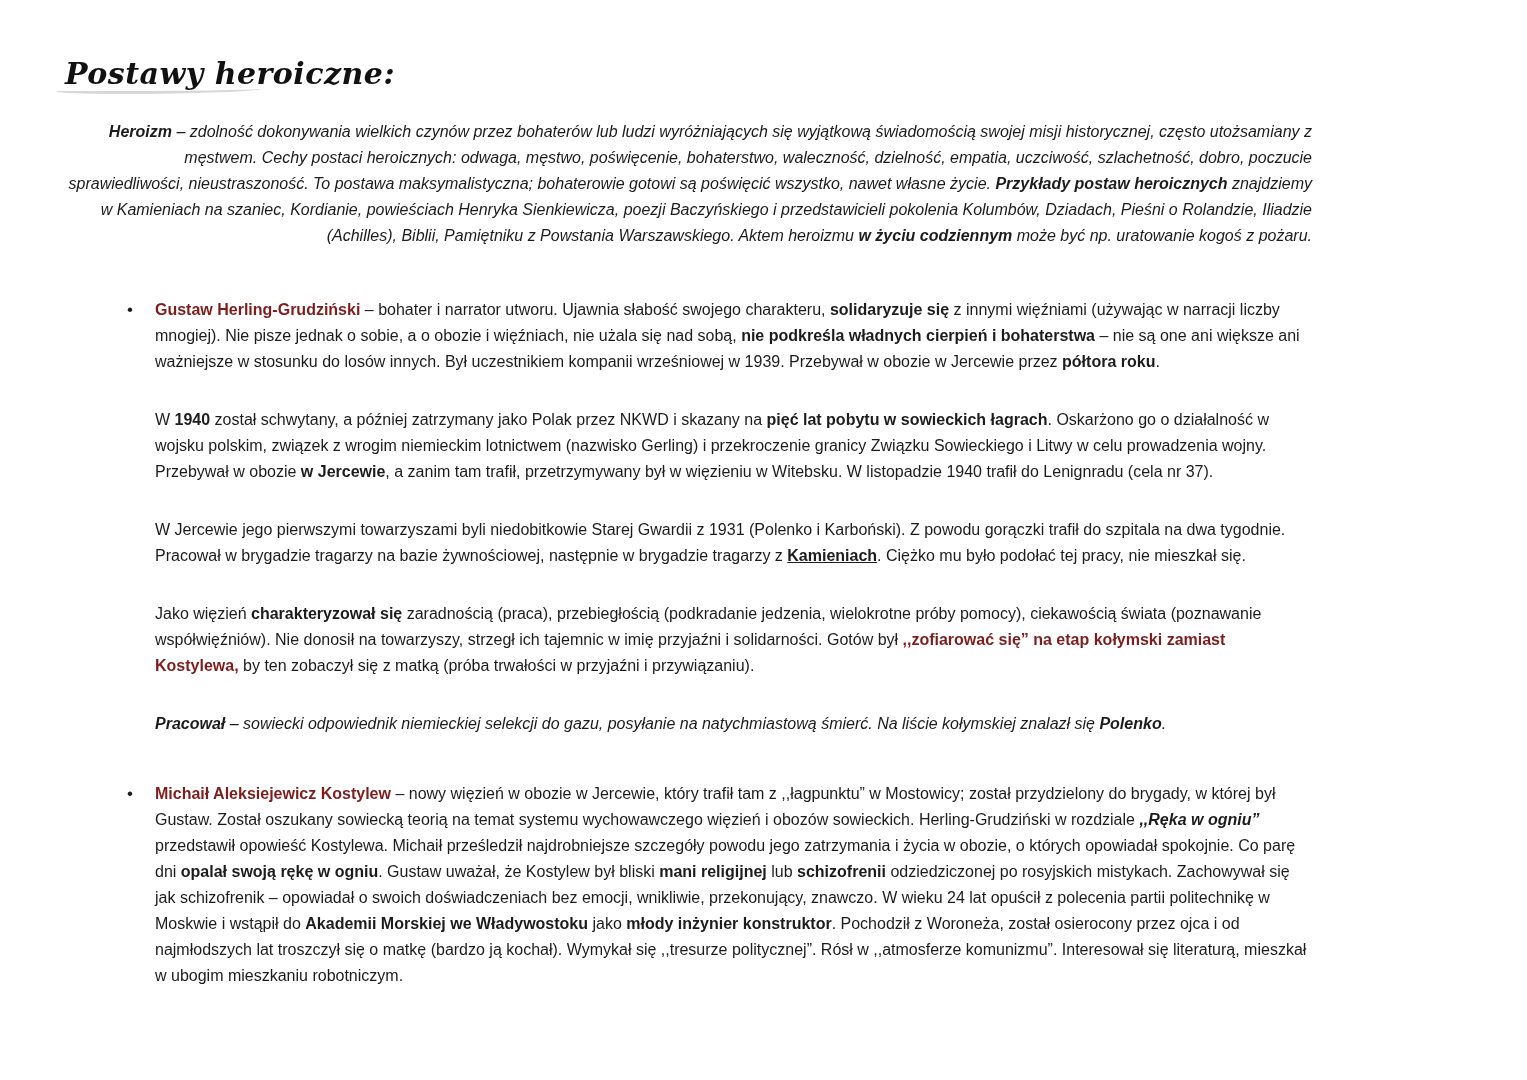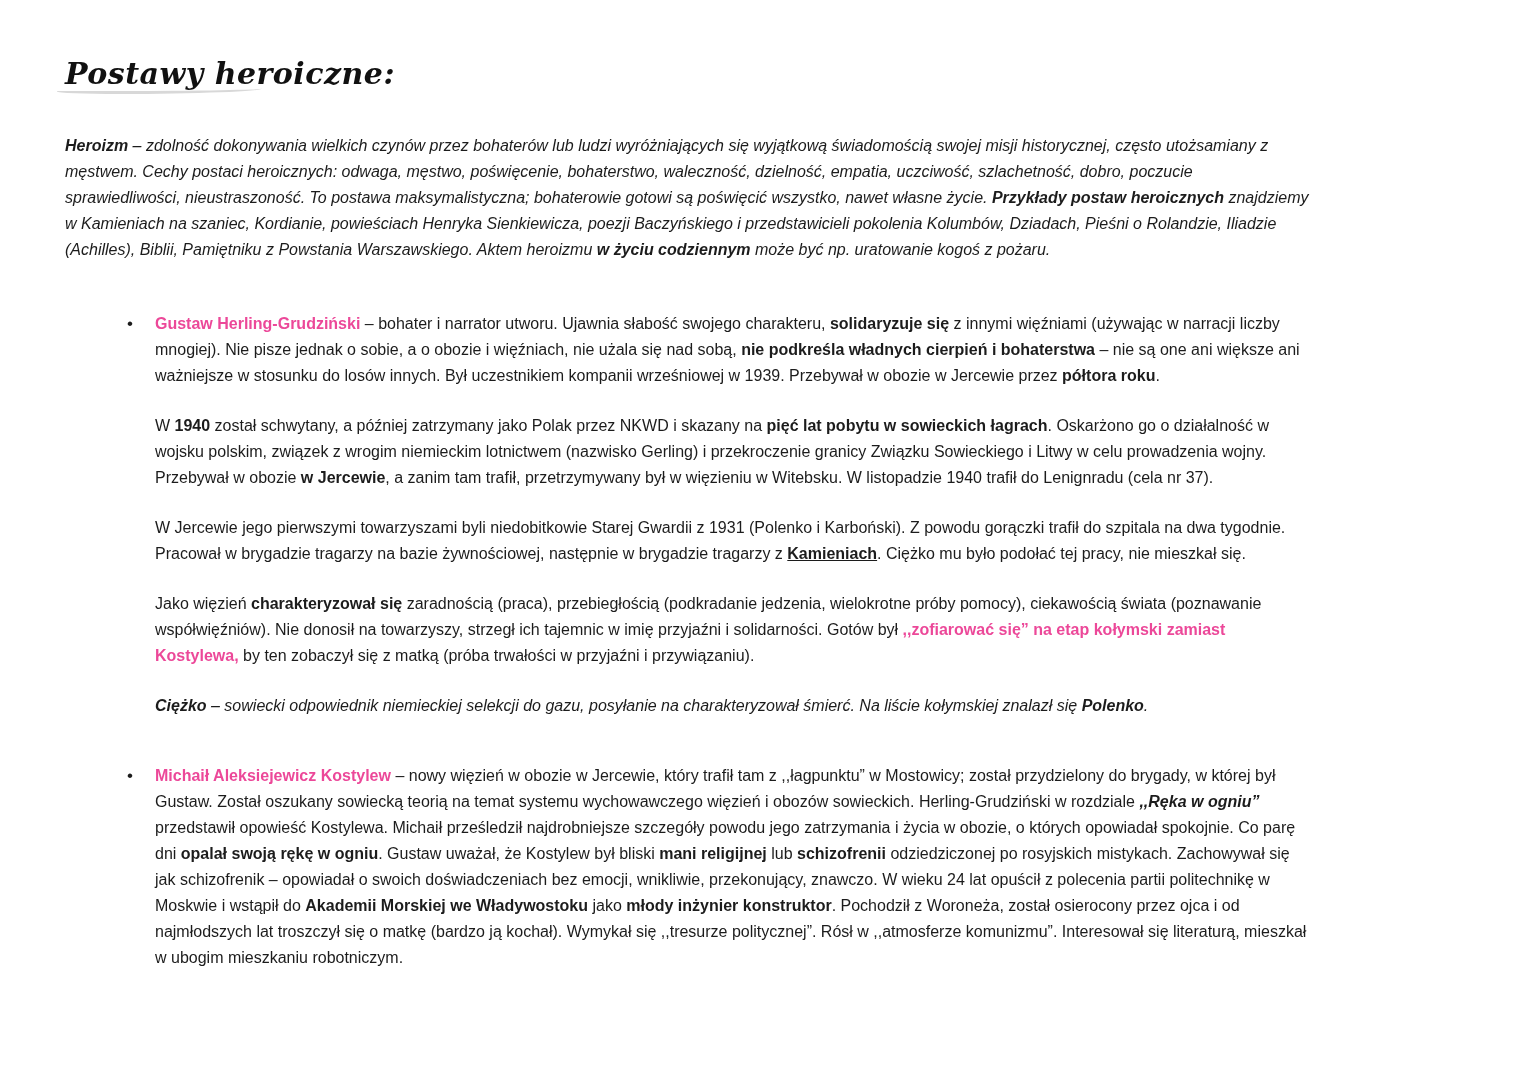--- a/index.html
+++ b/index.html
@@ -40,27 +40,28 @@
     width: 62%;
     height: 5px;
     border-bottom: 3px solid #d8d8d8;
     border-radius: 0 0 70% 30%;
   }
   .body-text {
     font-size: 16px;
     line-height: 26px;
   }
   .intro {
-    margin: 16px 0 48px 0;
+    margin: 2px 0 48px 0;
+    text-align: right;
   }
   .para {
     margin: 0;
   }
   .para + .para {
-    margin-top: 24px;
+    margin-top: 32px;
   }
   .bullets {
     padding-left: 62px;
   }
   .bullet {
     display: flex;
     align-items: flex-start;
   }
   .bullet + .bullet {
     margin-top: 44px;
@@ -72,21 +73,21 @@
     line-height: 26px;
     color: #1c1c1c;
   }
   .bullet-body {
     flex: 1 1 auto;
     min-width: 0;
   }
   
   .b { font-weight: 700; }
   .i { font-style: italic; }
-  .r { color: #ec4899; }
+  .r { color: #7f1d1d; }
   .u { text-decoration: underline; }
 </style>
 </head>
 <body>
 
 <div class="page">
 
   <h1 class="title">Postawy heroiczne:</h1>
 
   <div class="intro body-text">
@@ -95,21 +96,21 @@
 
   <div class="bullets body-text">
 
     <div class="bullet">
       <span class="marker">•</span>
       <div class="bullet-body">
           <p class="para"><span class="b r">Gustaw Herling-Grudziński</span><span> – bohater i narrator utworu. Ujawnia słabość swojego charakteru, </span><span class="b">solidaryzuje się</span><span> z innymi więźniami (używając w narracji liczby mnogiej). Nie pisze jednak o sobie, a o obozie i więźniach, nie użala się nad sobą, </span><span class="b">nie podkreśla władnych cierpień i bohaterstwa</span><span> – nie są one ani większe ani ważniejsze w stosunku do losów innych. Był uczestnikiem kompanii wrześniowej w 1939. Przebywał w obozie w Jercewie przez </span><span class="b">półtora roku</span><span>.</span></p>
           <p class="para"><span>W </span><span class="b">1940</span><span> został schwytany, a później zatrzymany jako Polak przez NKWD i skazany na </span><span class="b">pięć lat pobytu w sowieckich łagrach</span><span>. Oskarżono go o działalność w wojsku polskim, związek z wrogim niemieckim lotnictwem (nazwisko Gerling) i przekroczenie granicy Związku Sowieckiego i Litwy w celu prowadzenia wojny. Przebywał w obozie </span><span class="b">w Jercewie</span><span>, a zanim tam trafił, przetrzymywany był w więzieniu w Witebsku. W listopadzie 1940 trafił do Lenignradu (cela nr 37).</span></p>
           <p class="para"><span>W Jercewie jego pierwszymi towarzyszami byli niedobitkowie Starej Gwardii z 1931 (Polenko i Karboński). Z powodu gorączki trafił do szpitala na dwa tygodnie. Pracował w brygadzie tragarzy na bazie żywnościowej, następnie w brygadzie tragarzy z </span><span class="b u">Kamieniach</span><span>. Ciężko mu było podołać tej pracy, nie mieszkał się.</span></p>
           <p class="para"><span>Jako więzień </span><span class="b">charakteryzował się</span><span> zaradnością (praca), przebiegłością (podkradanie jedzenia, wielokrotne próby pomocy), ciekawością świata (poznawanie współwięźniów). Nie donosił na towarzyszy, strzegł ich tajemnic w imię przyjaźni i solidarności. Gotów był </span><span class="b r">,,zofiarować się” na etap kołymski zamiast Kostylewa,</span><span> by ten zobaczył się z matką (próba trwałości w przyjaźni i przywiązaniu).</span></p>
-          <p class="para i"><span class="b">Ciężko</span><span> – sowiecki odpowiednik niemieckiej selekcji do gazu, posyłanie na charakteryzował śmierć. Na liście kołymskiej znalazł się </span><span class="b">Polenko</span><span>.</span></p>
+          <p class="para i"><span class="b">Pracował</span><span> – sowiecki odpowiednik niemieckiej selekcji do gazu, posyłanie na natychmiastową śmierć. Na liście kołymskiej znalazł się </span><span class="b">Polenko</span><span>.</span></p>
         </div>
     </div>
 
     <div class="bullet">
       <span class="marker">•</span>
       <div class="bullet-body">
           <p class="para"><span class="b r">Michaił Aleksiejewicz Kostylew</span><span> – nowy więzień w obozie w Jercewie, który trafił tam z ,,łagpunktu” w Mostowicy; został przydzielony do brygady, w której był Gustaw. Został oszukany sowiecką teorią na temat systemu wychowawczego więzień i obozów sowieckich. Herling-Grudziński w rozdziale </span><span class="b i">,,Ręka w ogniu”</span><span> przedstawił opowieść Kostylewa. Michaił prześledził najdrobniejsze szczegóły powodu jego zatrzymania i życia w obozie, o których opowiadał spokojnie. Co parę dni </span><span class="b">opalał swoją rękę w ogniu</span><span>. Gustaw uważał, że Kostylew był bliski </span><span class="b">mani religijnej</span><span> lub </span><span class="b">schizofrenii</span><span> odziedziczonej po rosyjskich mistykach. Zachowywał się jak schizofrenik – opowiadał o swoich doświadczeniach bez emocji, wnikliwie, przekonujący, znawczo. W wieku 24 lat opuścił z polecenia partii politechnikę w Moskwie i wstąpił do </span><span class="b">Akademii Morskiej we Władywostoku</span><span> jako </span><span class="b">młody inżynier konstruktor</span><span>. Pochodził z Woroneża, został osierocony przez ojca i od najmłodszych lat troszczył się o matkę (bardzo ją kochał). Wymykał się ,,tresurze politycznej”. Rósł w ,,atmosferze komunizmu”. Interesował się literaturą, mieszkał w ubogim mieszkaniu robotniczym.</span></p>
         </div>
     </div>
 

